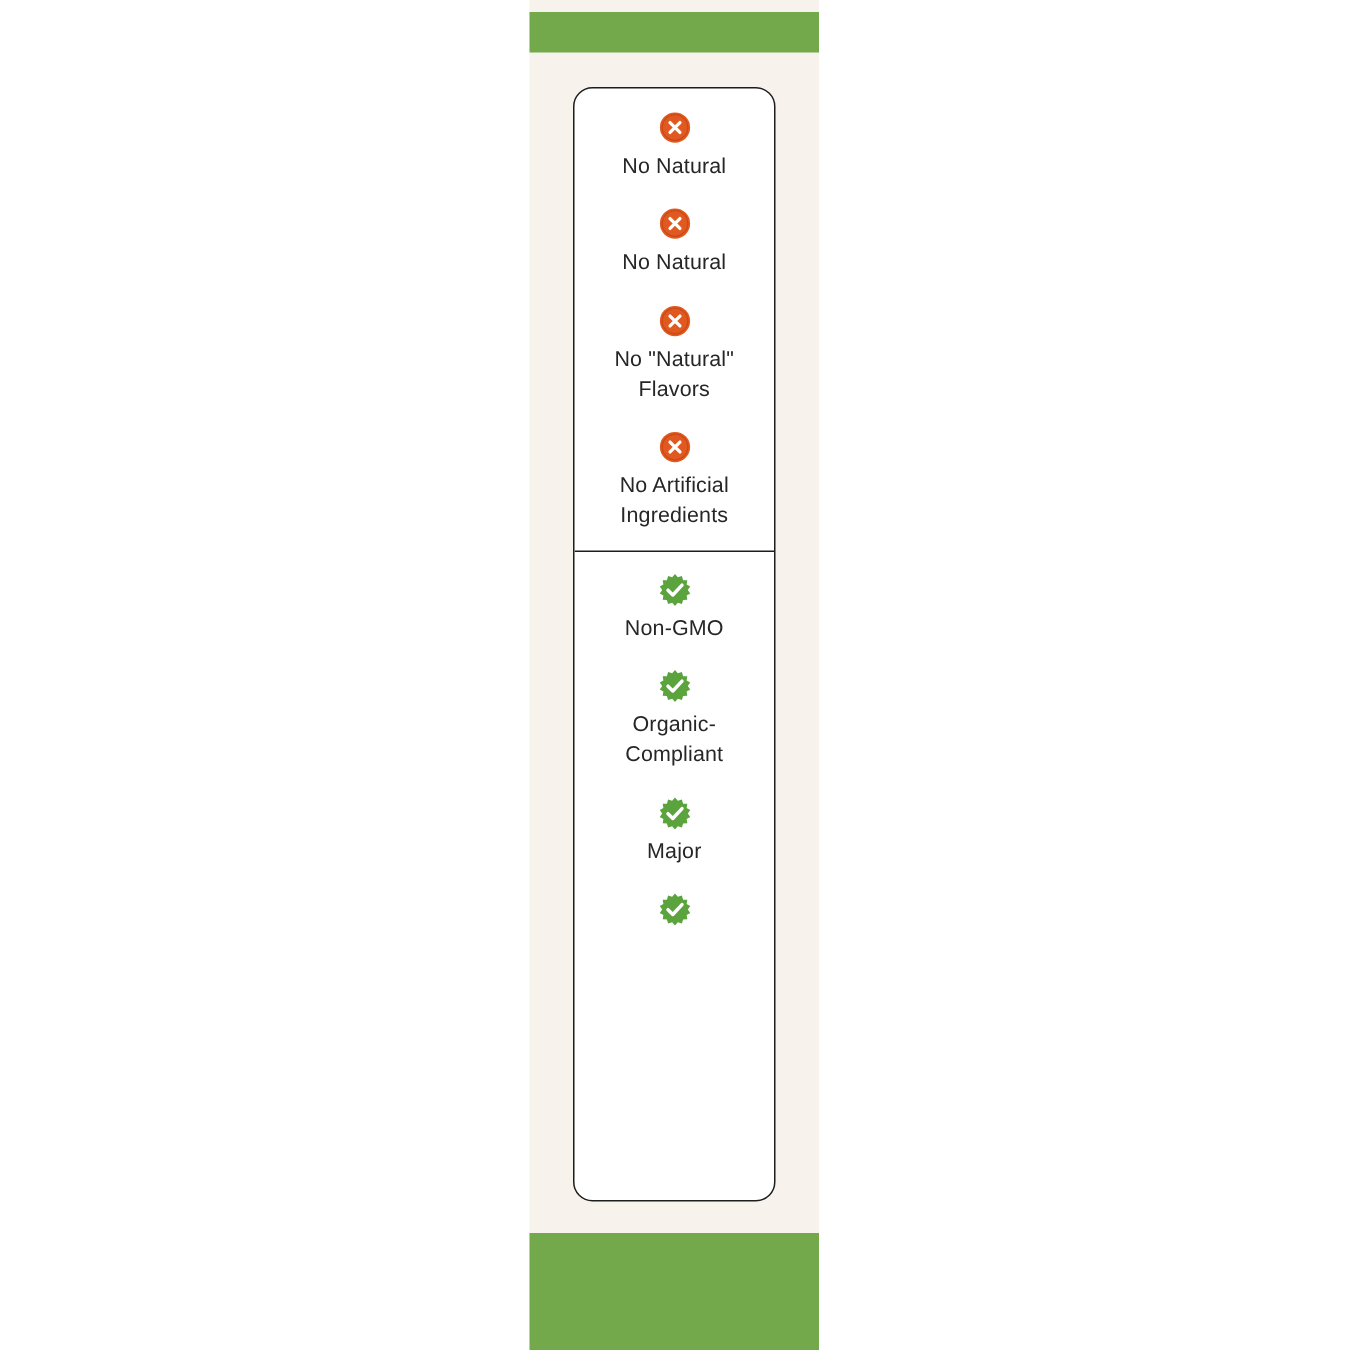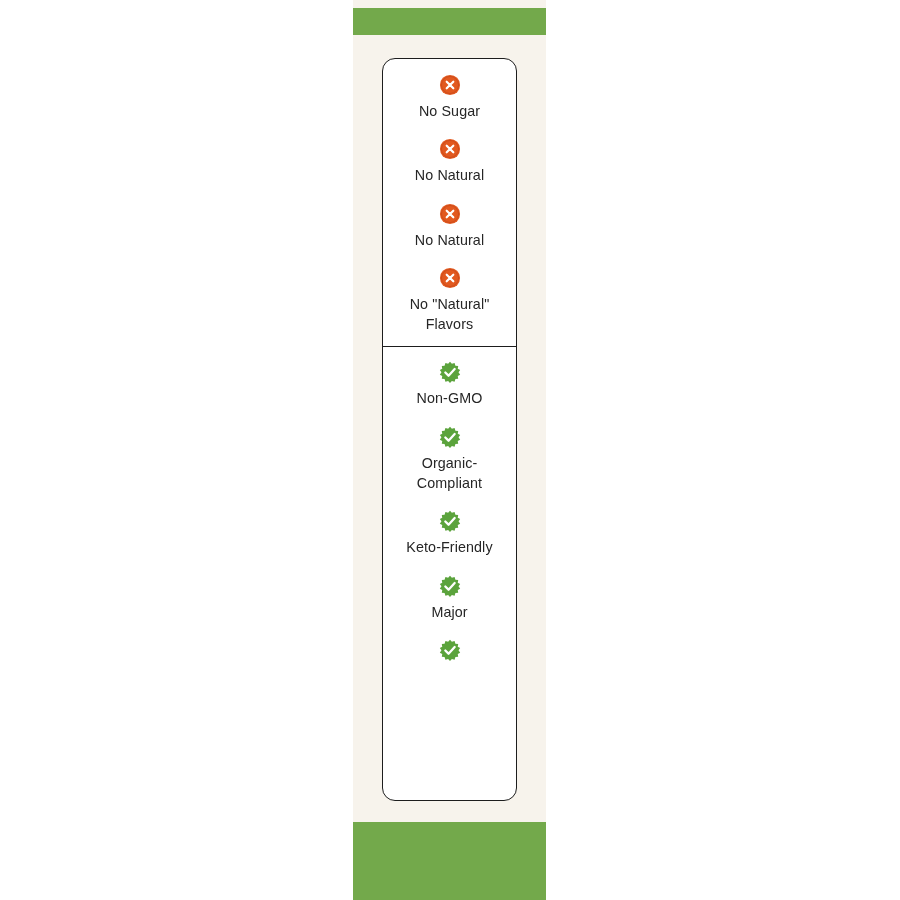--- a/index.html
+++ b/index.html
@@ -81,28 +81,20 @@
 <body>
 
 <div id="product-panel">
 
   <div class="brand-bar top"></div>
 
   <div id="claims-card">
 
     <div class="claims-group negatives">
 
-      <div class="claim-item">
-        <svg class="claim-icon" viewBox="0 0 24 24">
-          <circle cx="12" cy="12" r="11" fill="#e2591f"></circle>
-          <circle cx="12" cy="12" r="9.3" fill="none" stroke="#c8491a" stroke-width="0.9"></circle>
-          <path d="M8.4 8.4 L15.6 15.6 M15.6 8.4 L8.4 15.6" stroke="#ffffff" stroke-width="2.4" stroke-linecap="round"></path>
-        </svg>
-        <div class="claim-label">No Sugar</div>
-      </div>
 
       <div class="claim-item">
         <svg class="claim-icon" viewBox="0 0 24 24">
           <circle cx="12" cy="12" r="11" fill="#e2591f"></circle>
           <circle cx="12" cy="12" r="9.3" fill="none" stroke="#c8491a" stroke-width="0.9"></circle>
           <path d="M8.4 8.4 L15.6 15.6 M15.6 8.4 L8.4 15.6" stroke="#ffffff" stroke-width="2.4" stroke-linecap="round"></path>
         </svg>
         <div class="claim-label">No Natural</div>
       </div>
 
@@ -118,20 +110,29 @@
       <div class="claim-item">
         <svg class="claim-icon" viewBox="0 0 24 24">
           <circle cx="12" cy="12" r="11" fill="#e2591f"></circle>
           <circle cx="12" cy="12" r="9.3" fill="none" stroke="#c8491a" stroke-width="0.9"></circle>
           <path d="M8.4 8.4 L15.6 15.6 M15.6 8.4 L8.4 15.6" stroke="#ffffff" stroke-width="2.4" stroke-linecap="round"></path>
         </svg>
         <div class="claim-label">No "Natural"
 Flavors</div>
       </div>
 
+      <div class="claim-item">
+        <svg class="claim-icon" viewBox="0 0 24 24">
+          <circle cx="12" cy="12" r="11" fill="#e2591f"></circle>
+          <circle cx="12" cy="12" r="9.3" fill="none" stroke="#c8491a" stroke-width="0.9"></circle>
+          <path d="M8.4 8.4 L15.6 15.6 M15.6 8.4 L8.4 15.6" stroke="#ffffff" stroke-width="2.4" stroke-linecap="round"></path>
+        </svg>
+        <div class="claim-label">No Artificial
+Ingredients</div>
+      </div>
 
     </div>
 
     <div class="group-divider"></div>
 
     <div class="claims-group positives">
 
       <div class="claim-item">
         <svg class="claim-icon" viewBox="0 0 24 24">
           <path fill="#5ba33c" d="M12 0.8 L14.05 3.1 L17.0 2.25 L17.9 5.2 L20.95 5.35 L20.45 8.4 L23.1 9.9 L21.3 12.4 L23.1 14.9 L20.45 16.4 L20.95 19.45 L17.9 19.6 L17.0 22.55 L14.05 21.7 L12 24.0 L9.95 21.7 L7.0 22.55 L6.1 19.6 L3.05 19.45 L3.55 16.4 L0.9 14.9 L2.7 12.4 L0.9 9.9 L3.55 8.4 L3.05 5.35 L6.1 5.2 L7.0 2.25 L9.95 3.1 Z"></path>
@@ -142,27 +143,20 @@
 
       <div class="claim-item">
         <svg class="claim-icon" viewBox="0 0 24 24">
           <path fill="#5ba33c" d="M12 0.8 L14.05 3.1 L17.0 2.25 L17.9 5.2 L20.95 5.35 L20.45 8.4 L23.1 9.9 L21.3 12.4 L23.1 14.9 L20.45 16.4 L20.95 19.45 L17.9 19.6 L17.0 22.55 L14.05 21.7 L12 24.0 L9.95 21.7 L7.0 22.55 L6.1 19.6 L3.05 19.45 L3.55 16.4 L0.9 14.9 L2.7 12.4 L0.9 9.9 L3.55 8.4 L3.05 5.35 L6.1 5.2 L7.0 2.25 L9.95 3.1 Z"></path>
           <path d="M6.9 12.5 L10.4 16.0 L17.1 8.8" fill="none" stroke="#ffffff" stroke-width="2.5" stroke-linecap="round" stroke-linejoin="round"></path>
         </svg>
         <div class="claim-label">Organic-
 Compliant</div>
       </div>
 
-      <div class="claim-item">
-        <svg class="claim-icon" viewBox="0 0 24 24">
-          <path fill="#5ba33c" d="M12 0.8 L14.05 3.1 L17.0 2.25 L17.9 5.2 L20.95 5.35 L20.45 8.4 L23.1 9.9 L21.3 12.4 L23.1 14.9 L20.45 16.4 L20.95 19.45 L17.9 19.6 L17.0 22.55 L14.05 21.7 L12 24.0 L9.95 21.7 L7.0 22.55 L6.1 19.6 L3.05 19.45 L3.55 16.4 L0.9 14.9 L2.7 12.4 L0.9 9.9 L3.55 8.4 L3.05 5.35 L6.1 5.2 L7.0 2.25 L9.95 3.1 Z"></path>
-          <path d="M6.9 12.5 L10.4 16.0 L17.1 8.8" fill="none" stroke="#ffffff" stroke-width="2.5" stroke-linecap="round" stroke-linejoin="round"></path>
-        </svg>
-        <div class="claim-label">Keto-Friendly</div>
-      </div>
 
       <div class="claim-item">
         <svg class="claim-icon" viewBox="0 0 24 24">
           <path fill="#5ba33c" d="M12 0.8 L14.05 3.1 L17.0 2.25 L17.9 5.2 L20.95 5.35 L20.45 8.4 L23.1 9.9 L21.3 12.4 L23.1 14.9 L20.45 16.4 L20.95 19.45 L17.9 19.6 L17.0 22.55 L14.05 21.7 L12 24.0 L9.95 21.7 L7.0 22.55 L6.1 19.6 L3.05 19.45 L3.55 16.4 L0.9 14.9 L2.7 12.4 L0.9 9.9 L3.55 8.4 L3.05 5.35 L6.1 5.2 L7.0 2.25 L9.95 3.1 Z"></path>
           <path d="M6.9 12.5 L10.4 16.0 L17.1 8.8" fill="none" stroke="#ffffff" stroke-width="2.5" stroke-linecap="round" stroke-linejoin="round"></path>
         </svg>
         <div class="claim-label">Major</div>
       </div>
 
       <div class="claim-item">

